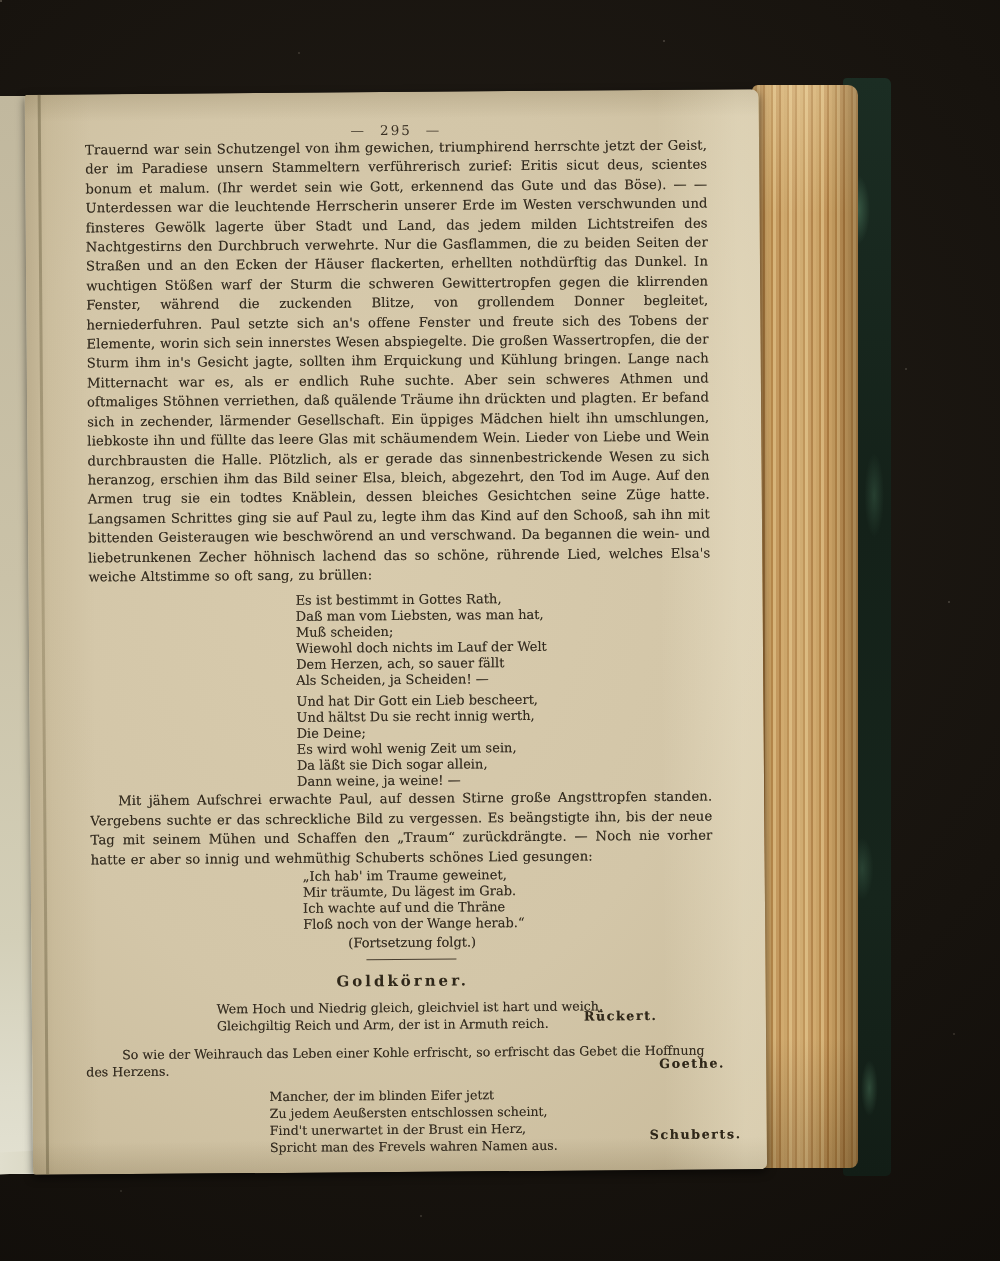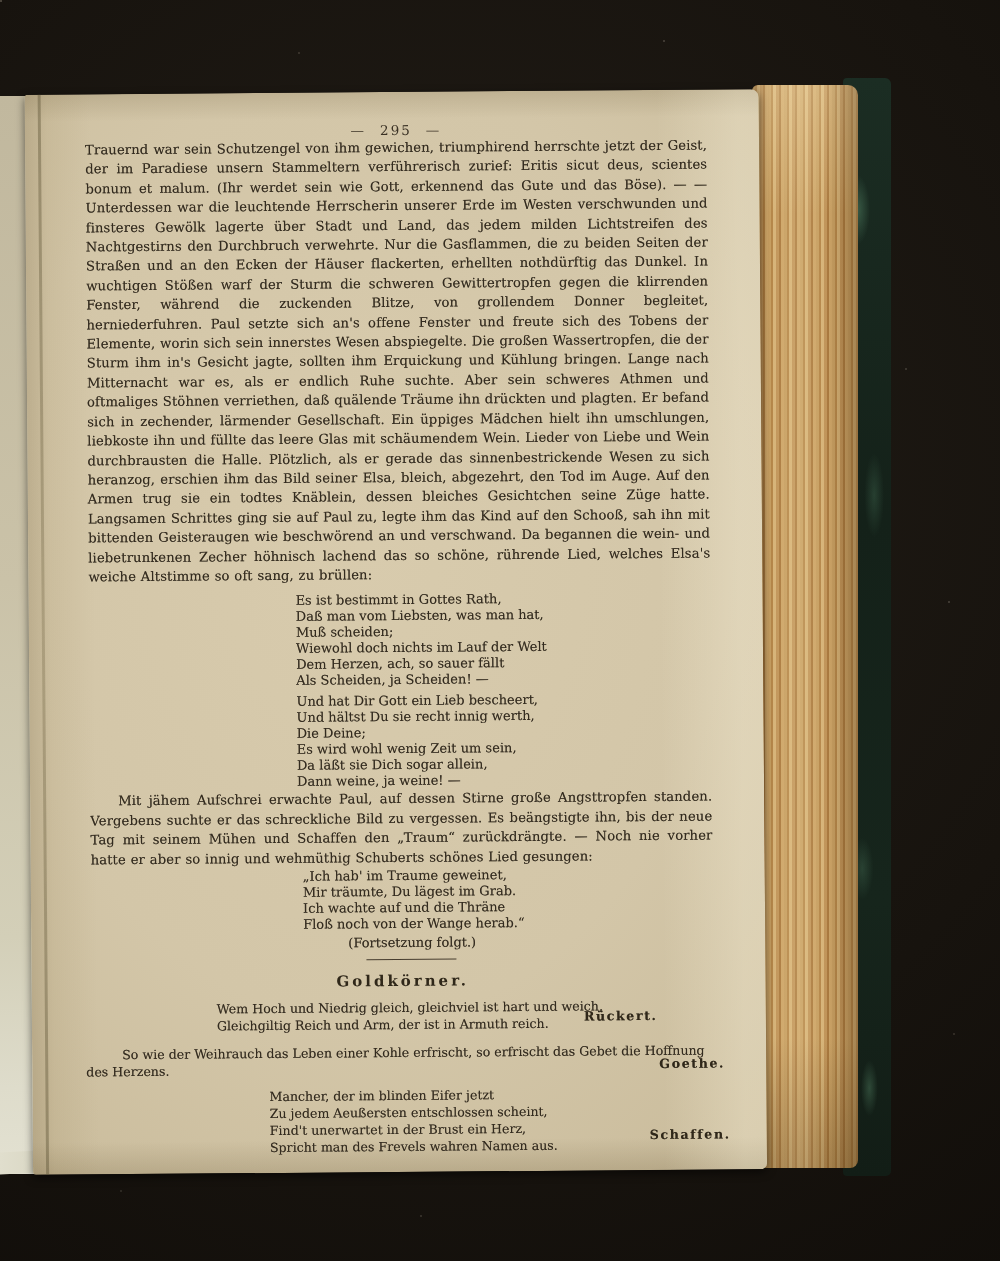--- a/index.html
+++ b/index.html
@@ -133,17 +133,17 @@
       <div class="l1">So wie der Weihrauch das Leben einer Kohle erfrischt, so erfrischt das Gebet die Hoffnung</div>
       <div class="l2">des Herzens.</div>
       <span class="author">Goethe.</span>
     </div>
 
     <div class="quote q3">
       <div>Mancher, der im blinden Eifer jetzt</div>
       <div>Zu jedem Aeußersten entschlossen scheint,</div>
       <div>Find't unerwartet in der Brust ein Herz,</div>
       <div>Spricht man des Frevels wahren Namen aus.</div>
-      <span class="author">Schaffen.</span>
+      <span class="author">Schuberts.</span>
     </div>
 
   </div>
 </div>
 
 </body></html>

